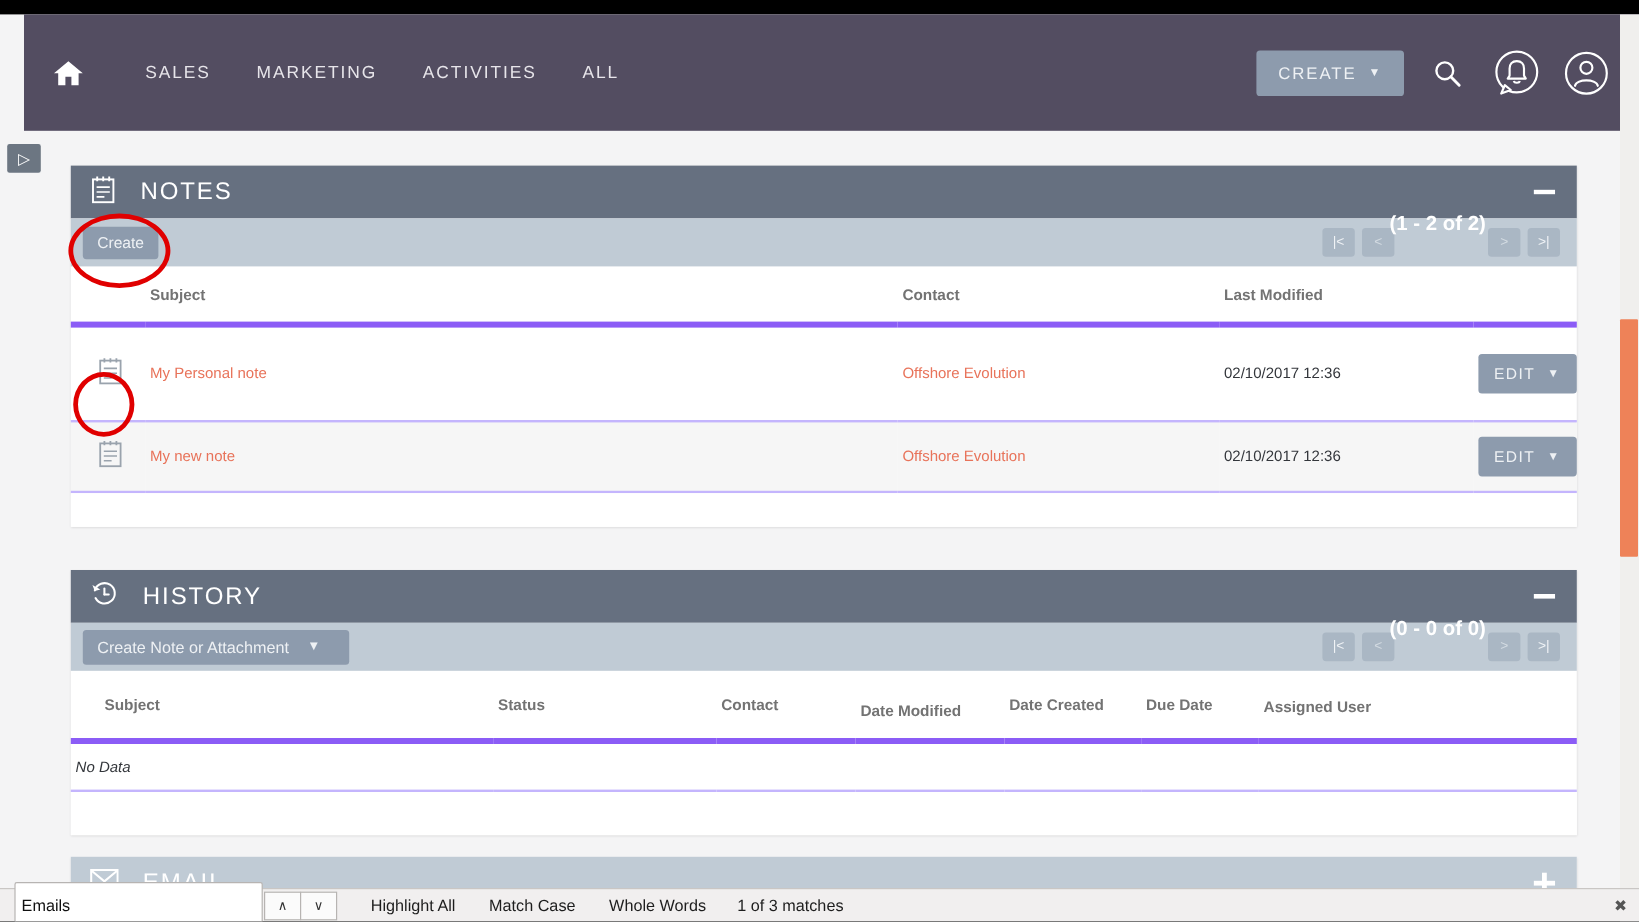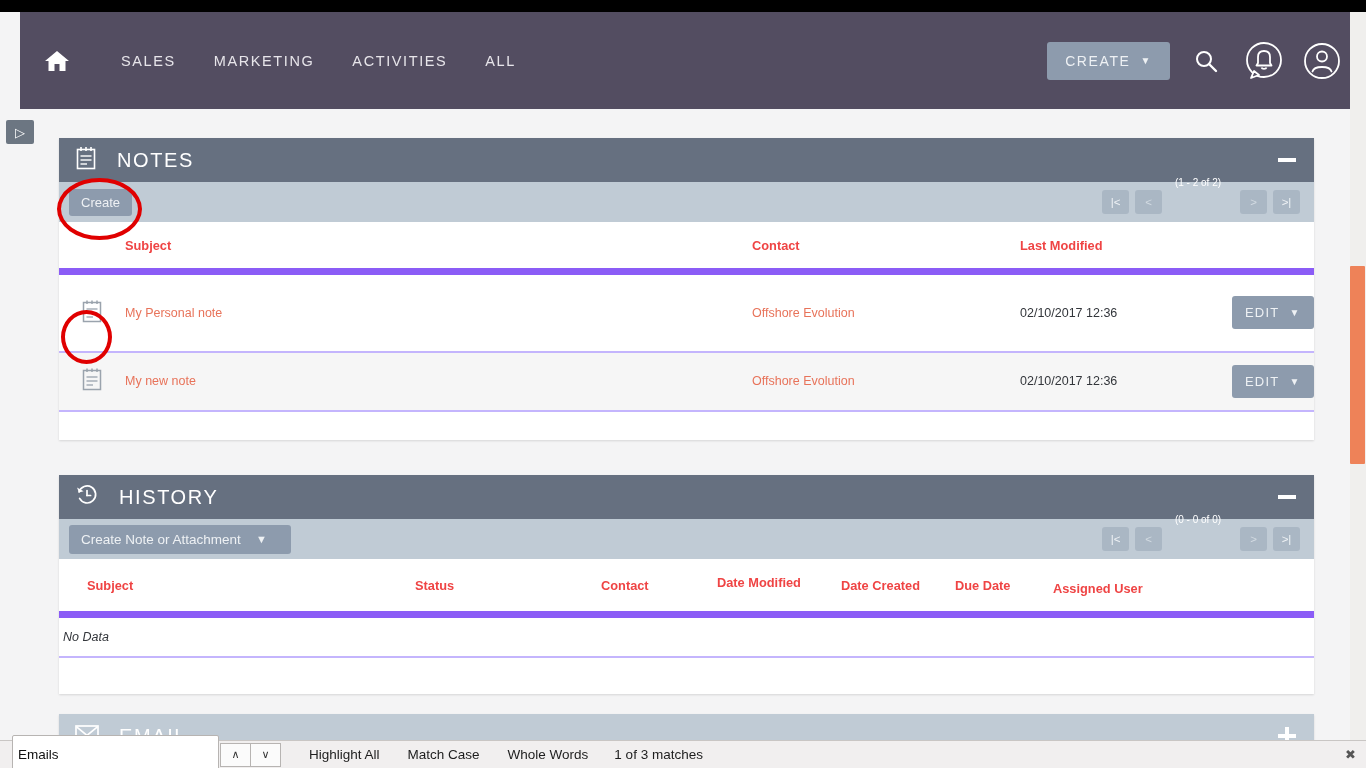--- a/index.html
+++ b/index.html
@@ -168,37 +168,38 @@
     font-family: inherit;
     display: flex; align-items: center; justify-content: center;
   }
   .pg-btn.dim { color: #d3dbe2; }
   .pg-gap { width: 72px; }
   .pg-count {
     position: absolute;
     top: -13px; left: 50%;
     transform: translateX(-50%);
     color: #ffffff;
-    font-size: 10px;
+    font-size: 17px;
     white-space: nowrap;
+    font-weight: bold;
   }
 
   
   table.grid {
     width: 100%;
     border-collapse: collapse;
     table-layout: fixed;
   }
   table.grid th {
     font-size: 12.8px;
-    color: #ef4444;
+    color: #737373;
     font-weight: bold;
     text-align: left;
     padding: 16px 4px 15px 4px;
-    border-bottom: 7px solid #8b5cf6;
+    border-bottom: 5px solid #8b5cf6;
     white-space: nowrap;
   }
   table.grid td {
     font-size: 12.5px;
     color: #33363b;
     padding: 12px 4px;
     border-bottom: 2px solid #c4b5fd;
     vertical-align: middle;
   }
   tr.alt td { background: #f6f6f6; }
@@ -501,21 +502,21 @@
           <col style="width:124px">
           <col style="width:114px">
           <col style="width:98px">
           <col>
         </colgroup>
       <thead>
         <tr>
           <th style="padding-left:28px;">Subject</th>
           <th>Status</th>
           <th>Contact</th>
-          <th style="vertical-align:top;padding-top:16px;">Date Modified</th>
+          <th style="vertical-align:top;padding-top:26px;">Date Modified</th>
           <th>Date Created</th>
           <th>Due Date</th>
           <th style="vertical-align:top;padding-top:22px;">Assigned User</th>
         </tr>
       </thead>
       <tbody>
         <tr>
           <td class="nodata" colspan="7">No Data</td>
         </tr>
       </tbody>

